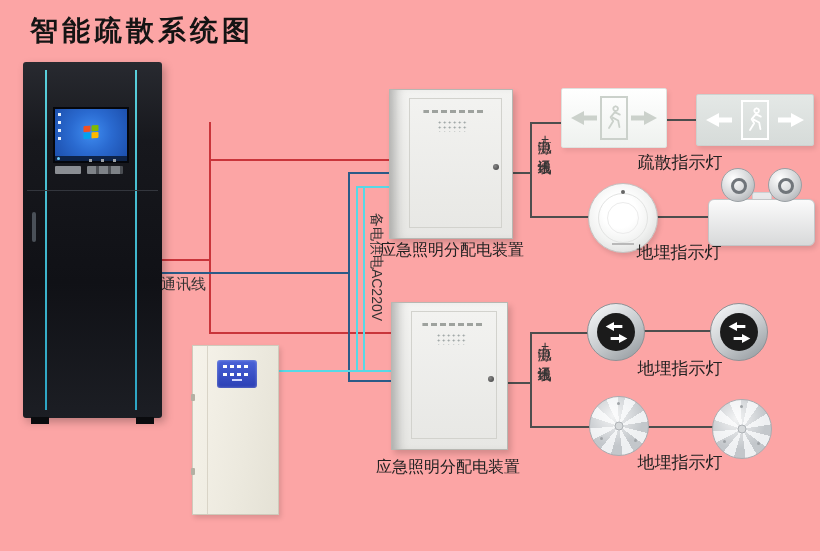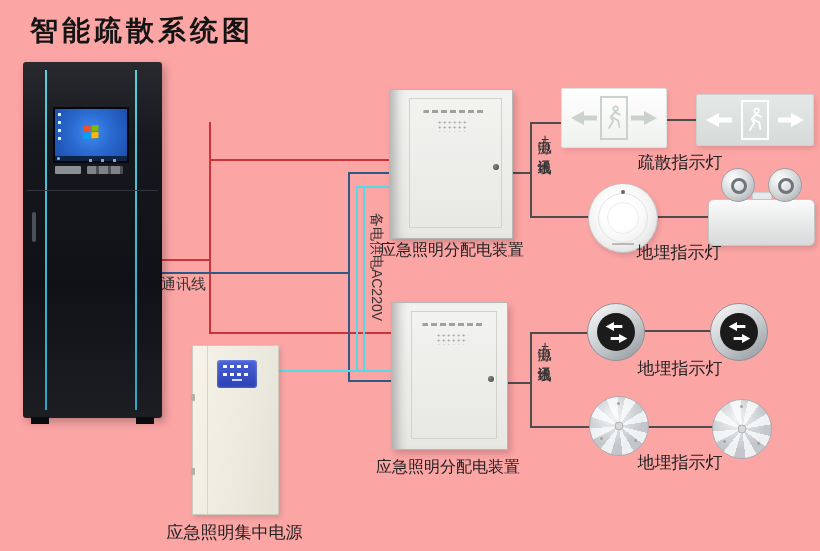--- a/index.html
+++ b/index.html
@@ -187,21 +187,20 @@
   <div class="cpsu">
     <div class="seam"></div>
     <div class="panel">
       <div class="row"></div>
       <div class="row"></div>
       <div class="dot"></div>
     </div>
     <div class="hinge" style="top:48px;"></div>
     <div class="hinge" style="top:122px;"></div>
   </div>
-  <div class="devlabel" style="left:162px;top:521px;width:145px;">应急照明集中电源</div>
 
   <div class="distbox" style="left:389px;top:89px;width:122px;height:148px;">
     <div class="door"></div>
     <div class="dbtext"></div>
     <div class="dbdots"></div>
     <div class="lock"></div>
   </div>
   <div class="devlabel" style="left:372px;top:240px;width:160px;font-size:16px;">应急照明分配电装置</div>
 
   <div class="distbox" style="left:391px;top:302px;width:115px;height:146px;">

